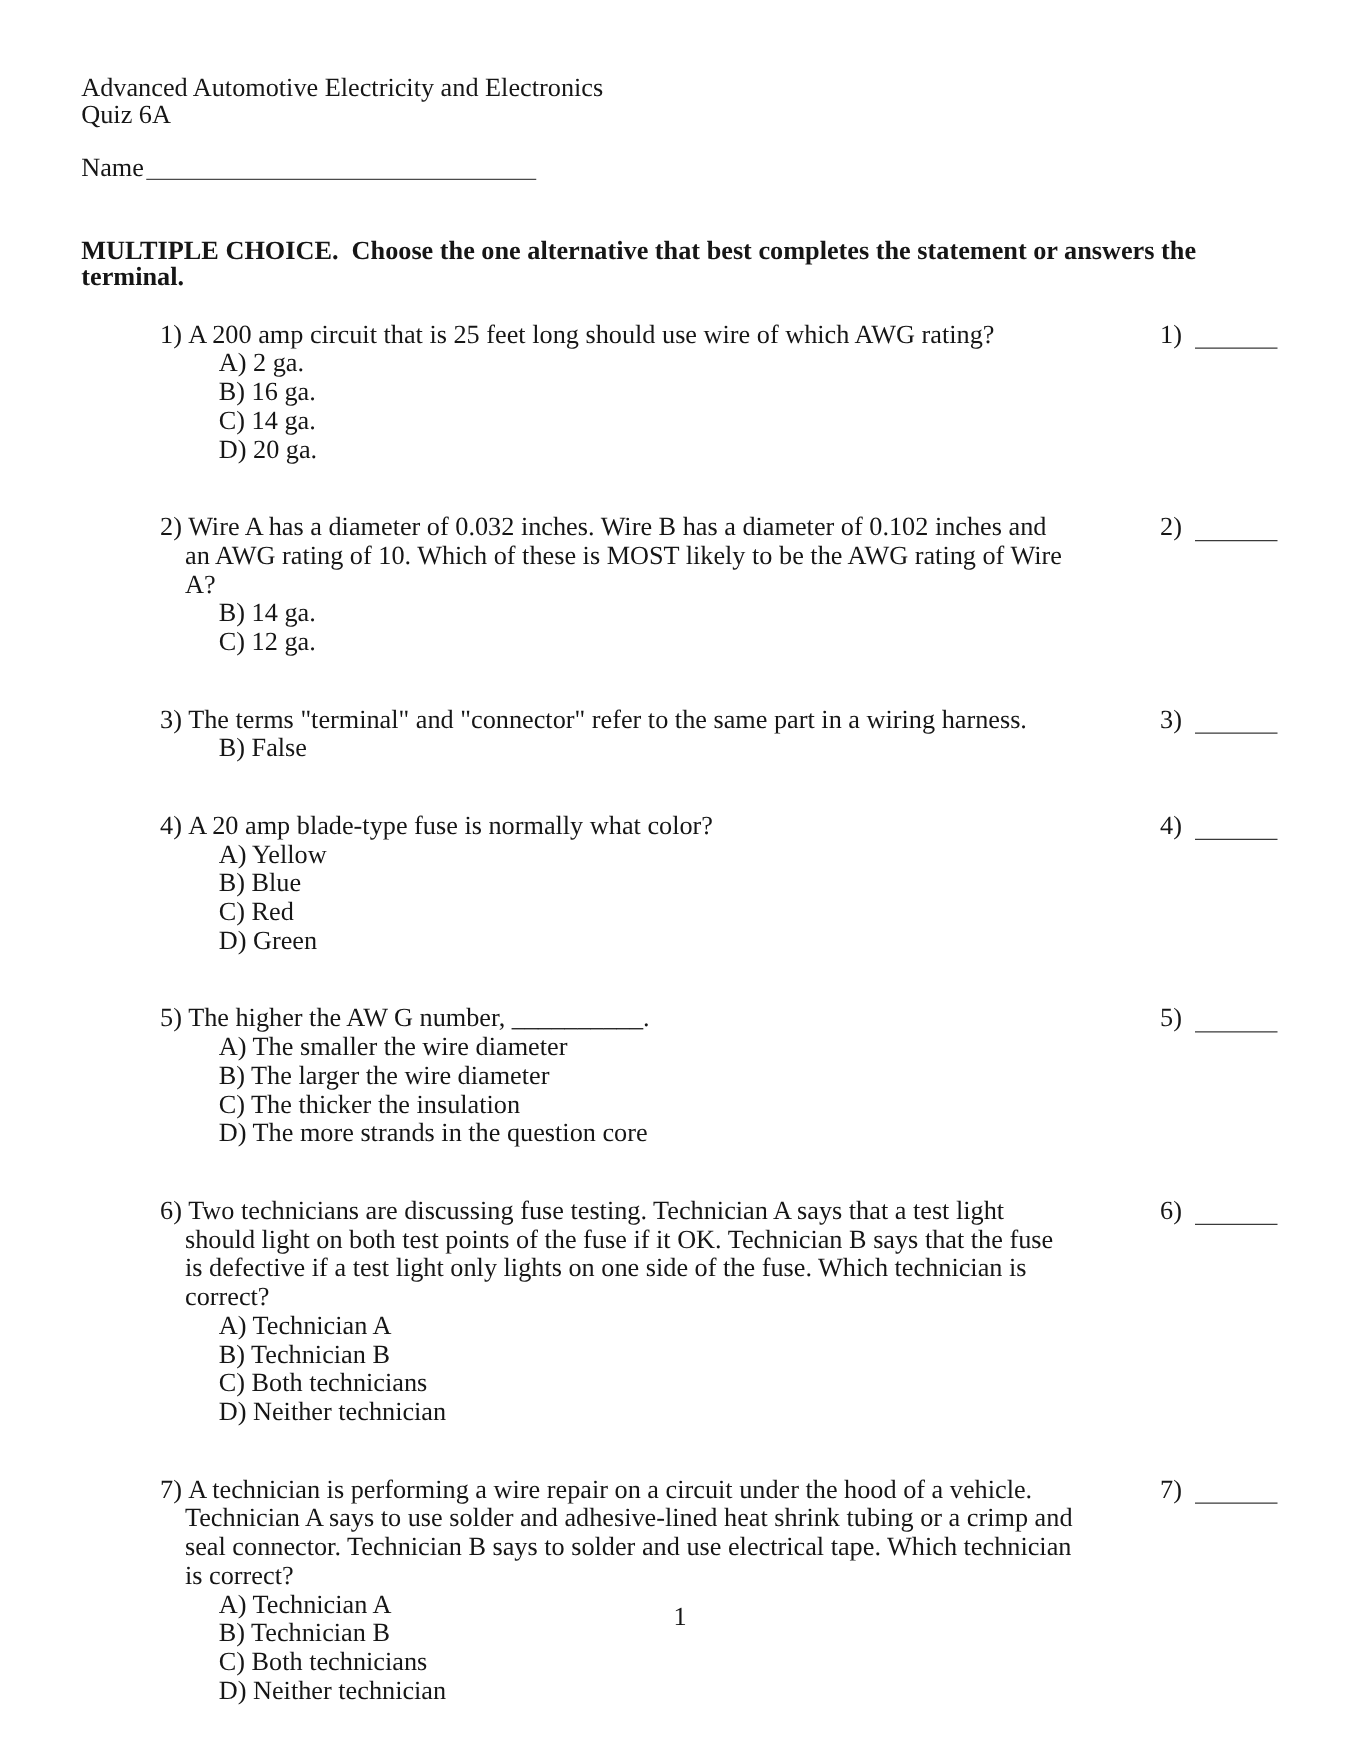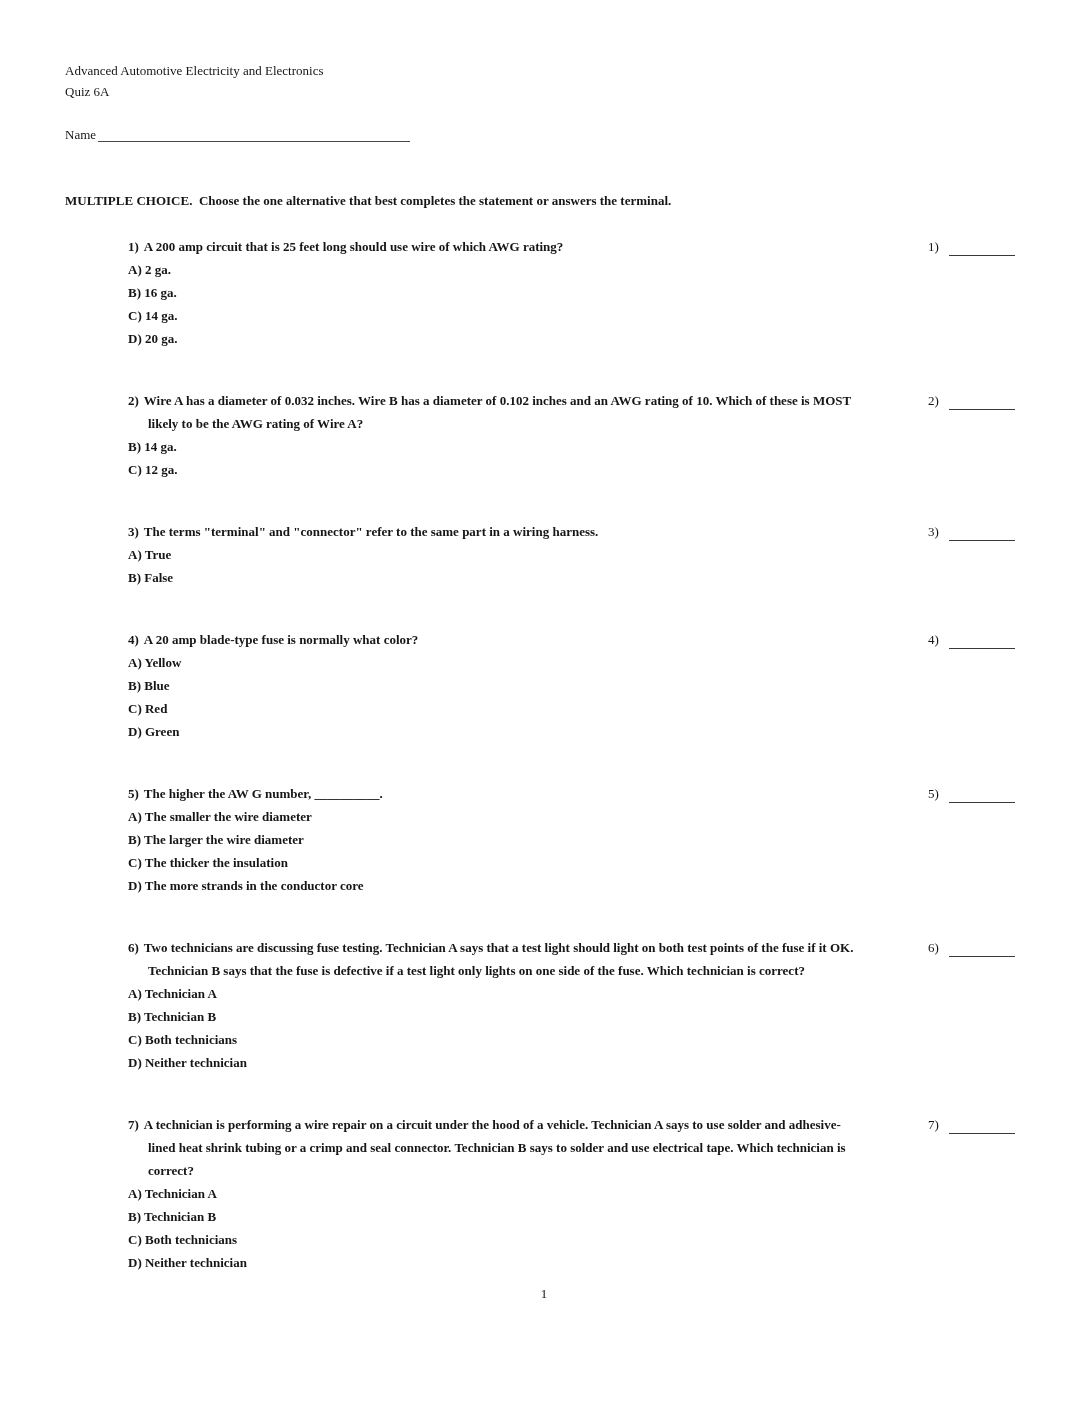--- a/index.html
+++ b/index.html
@@ -5,21 +5,21 @@
   html, body { margin: 0; padding: 0; }
   body { background: #ffffff; }
 
   .page {
     position: relative;
     width: 1088px;
     height: 1408px;
     background: #ffffff;
     font-family: "Liberation Serif", "DejaVu Serif", serif;
     color: #161616;
-    font-size: 13px;
+    font-size: 21px;
     line-height: 21px;
     box-sizing: border-box;
     padding: 60px 62px 0 65px;
   }
 
   .hdr-line { line-height: 21px; }
 
   .name-row { margin-top: 22px; }
   .name-line {
     display: inline-block;
@@ -38,24 +38,24 @@
 
   .questions { margin-top: 24px; }
 
   .question {
     display: flex;
     justify-content: space-between;
     align-items: flex-start;
     margin-bottom: 39px;
     line-height: 23px;
   }
-  .q-main { width: 730px; margin-left: 63px; font-weight: bold; }
+  .q-main { width: 730px; margin-left: 63px; }
   .q-body { padding-left: 20px; text-indent: -20px; }
   .q-num { margin-right: 5px; }
-  .options { }
+  .options { margin-left: 47px; }
   .option { line-height: 23px; }
 
   .q-answer {
     width: 98px;
     flex-shrink: 0;
     white-space: nowrap;
     text-align: left;
   }
   .answer-blank {
     display: inline-block;
@@ -108,21 +108,20 @@
             <div class="option">B) 14 ga.</div>
             <div class="option">C) 12 ga.</div>
           </div>
         </div>
         <div class="q-answer"><span class="ans-num">2)</span><span class="answer-blank"></span></div>
       </div>
       <div class="question">
         <div class="q-main">
           <div class="q-body"><span class="q-num">3)</span><span class="q-text">The terms "terminal" and "connector" refer to the same part in a wiring harness.</span></div>
           <div class="options">
-            <div class="option">A) True</div>
             <div class="option">B) False</div>
           </div>
         </div>
         <div class="q-answer"><span class="ans-num">3)</span><span class="answer-blank"></span></div>
       </div>
       <div class="question">
         <div class="q-main">
           <div class="q-body"><span class="q-num">4)</span><span class="q-text">A 20 amp blade-type fuse is normally what color?</span></div>
           <div class="options">
             <div class="option">A) Yellow</div>
@@ -133,21 +132,21 @@
         </div>
         <div class="q-answer"><span class="ans-num">4)</span><span class="answer-blank"></span></div>
       </div>
       <div class="question">
         <div class="q-main">
           <div class="q-body"><span class="q-num">5)</span><span class="q-text">The higher the AW G number, __________.</span></div>
           <div class="options">
             <div class="option">A) The smaller the wire diameter</div>
             <div class="option">B) The larger the wire diameter</div>
             <div class="option">C) The thicker the insulation</div>
-            <div class="option">D) The more strands in the conductor core</div>
+            <div class="option">D) The more strands in the question core</div>
           </div>
         </div>
         <div class="q-answer"><span class="ans-num">5)</span><span class="answer-blank"></span></div>
       </div>
       <div class="question">
         <div class="q-main">
           <div class="q-body"><span class="q-num">6)</span><span class="q-text">Two technicians are discussing fuse testing. Technician A says that a test light should light on both test points of the fuse if it OK. Technician B says that the fuse is defective if a test light only lights on one side of the fuse. Which technician is correct?</span></div>
           <div class="options">
             <div class="option">A) Technician A</div>
             <div class="option">B) Technician B</div>

